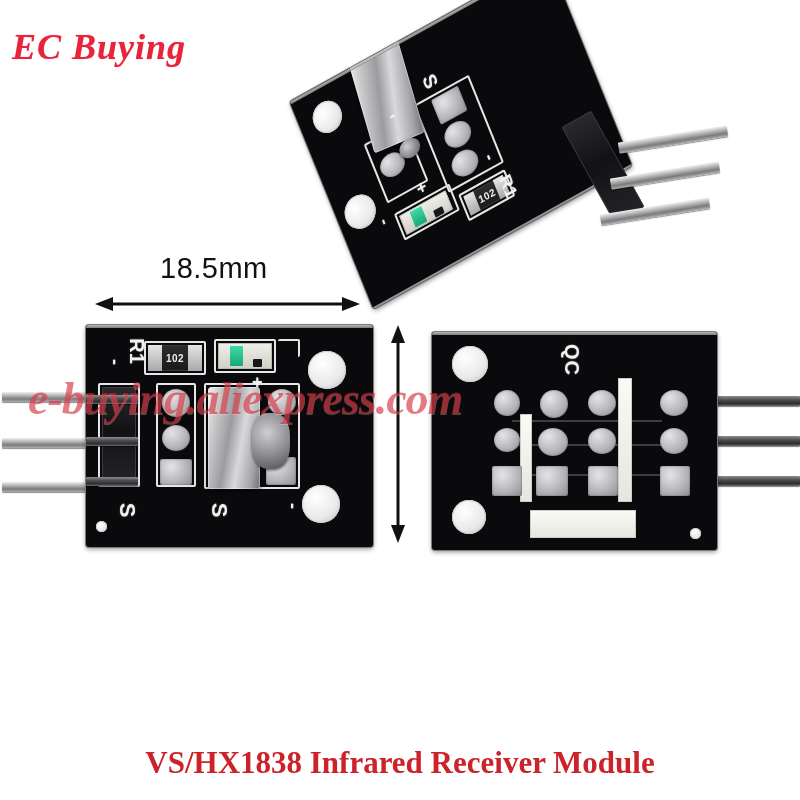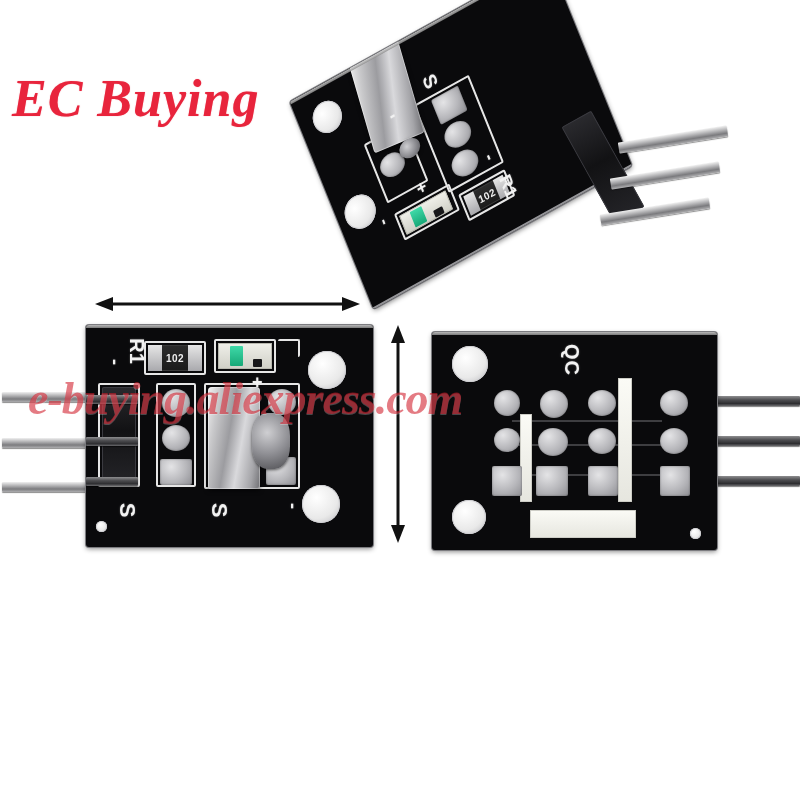--- a/index.html
+++ b/index.html
@@ -8,25 +8,24 @@
     background:#ffffff;
     font-family:"Liberation Sans",sans-serif;
   }
   .stage{position:absolute;inset:0;}
 
   
   #brand-logo{
     position:absolute;left:12px;top:26px;
     font-family:"Liberation Serif",serif;
     font-style:italic;font-weight:bold;
-    font-size:52px;letter-spacing:1px;
+    font-size:36px;letter-spacing:1px;
     color:#e8243c;
     text-shadow:0 0 1px rgba(232,36,60,.5);
     white-space:nowrap;
-    margin-top:43px;
   }
 
   
   #product-title{
     position:absolute;left:0;right:0;top:745px;
     text-align:center;
     font-family:"Liberation Serif",serif;
     font-weight:bold;
     font-size:31px;
     color:#cc2229;
@@ -234,20 +233,21 @@
         <span class="silk" style="left:40px;top:140px;font-size:16px;transform:rotate(90deg);">-</span>
       </div>
     </div>
 
     <div class="hdr-block" style="left:268px;top:90px;width:34px;height:110px;transform:rotate(-29deg);"></div>
     <div class="pin" style="left:300px;top:112px;width:110px;height:11px;transform:rotate(-9deg);"></div>
     <div class="pin" style="left:292px;top:148px;width:110px;height:11px;transform:rotate(-9deg);"></div>
     <div class="pin" style="left:282px;top:184px;width:110px;height:11px;transform:rotate(-9deg);"></div>
   </div>
 
+  <div id="dim-width-label">18.5mm</div>
   <svg id="dim-width-arrow" viewBox="0 0 265 16">
     <line x1="14" y1="8" x2="251" y2="8" stroke="#111" stroke-width="3"></line>
     <polygon points="0,8 18,1 18,15" fill="#111"></polygon>
     <polygon points="265,8 247,1 247,15" fill="#111"></polygon>
   </svg>
 
   <div id="dim-height-label">15mm</div>
   <svg id="dim-height-arrow" viewBox="0 0 16 218">
     <line x1="8" y1="14" x2="8" y2="204" stroke="#111" stroke-width="3"></line>
     <polygon points="8,0 1,18 15,18" fill="#111"></polygon>
@@ -342,14 +342,15 @@
       <div class="pad sq" style="left:104px;top:134px;width:32px;height:30px;"></div>
       <div class="pad sq" style="left:156px;top:134px;width:30px;height:30px;"></div>
       <div class="pad sq" style="left:228px;top:134px;width:30px;height:30px;"></div>
 
       <span class="silk" style="left:124px;top:18px;font-size:20px;transform:rotate(90deg);letter-spacing:1px;">QC</span>
     </div>
   </div>
 
   <div id="watermark">e-buying.aliexpress.com</div>
 
+  <div id="product-title">VS/HX1838 Infrared Receiver Module</div>
 
 </div>
 
 </body></html>

